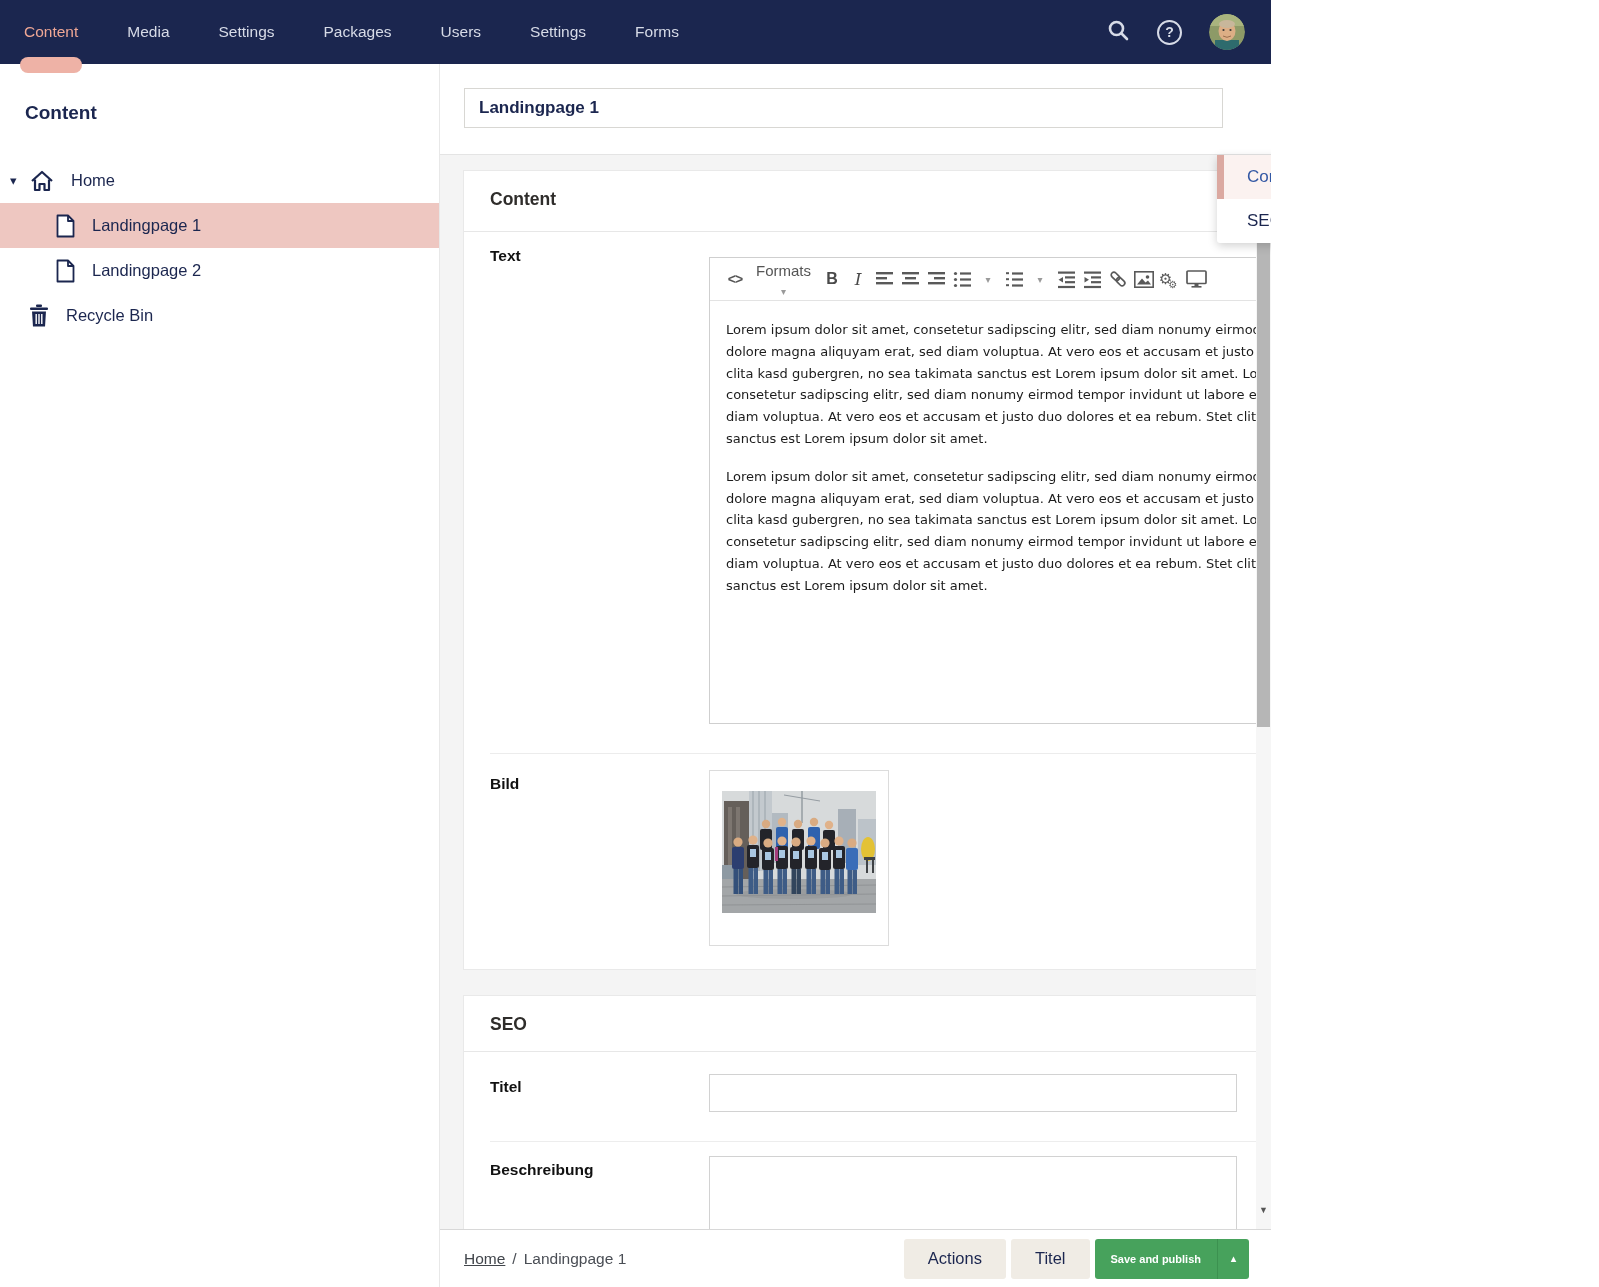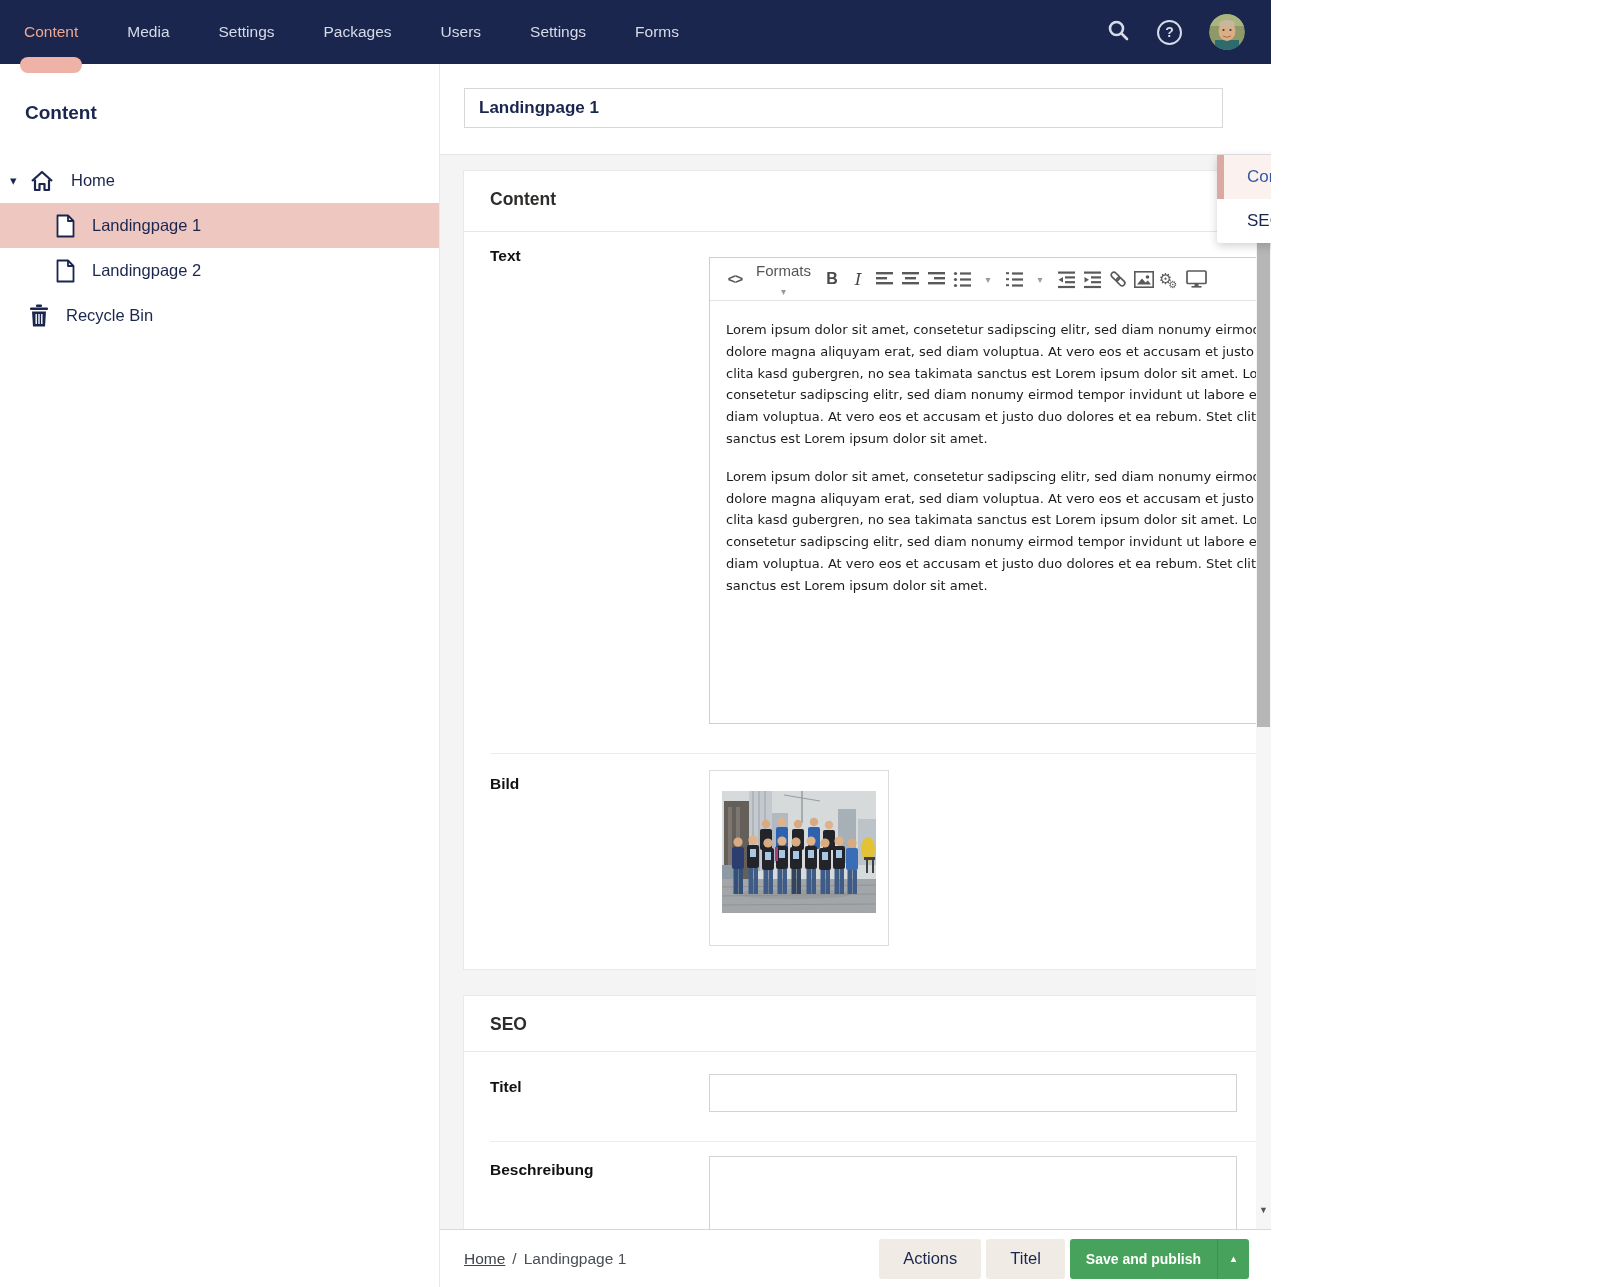--- a/index.html
+++ b/index.html
@@ -81,21 +81,21 @@
   .sb-up { top:3px; } .sb-down { bottom:14px; }
   .sb-thumb { position:absolute; top:22px; left:1px; width:13px; height:550px; background:#b6b6b6; cursor:pointer; }
 
   
   .footer { position:absolute; bottom:0; left:0; right:0; height:58px; background:#fff; border-top:1px solid #d8d8d8; display:flex; align-items:center; z-index:30; }
   .breadcrumb { margin-left:24px; font-size:15.5px; color:#4a4e55; display:flex; gap:7px; align-items:center; }
   .bc-home { color:#41454b; text-decoration:underline; cursor:pointer; }
   .footer-buttons { margin-left:auto; margin-right:22px; display:flex; gap:5px; align-items:center; }
   .btn { height:40px; display:flex; align-items:center; justify-content:center; font-size:16.5px; color:#1b264f; background:#f0ece5; border-radius:3px; padding:0 24px; cursor:pointer; }
   .btn-green { display:flex; align-items:stretch; background:#47a25c; color:#fff; border-radius:3px; overflow:hidden; cursor:pointer; }
-  .btn-green-main { display:flex; align-items:center; padding:0 16px; height:40px; font-size:14px; font-weight:bold; }
+  .btn-green-main { display:flex; align-items:center; padding:0 16px; height:40px; font-size:11px; font-weight:bold; }
   .btn-green-caret { width:32px; display:flex; align-items:center; justify-content:center; border-left:1px solid #3c9150; font-size:11px; }
 
   
   .dropdown { position:absolute; left:1217px; top:155px; width:200px; background:#fff; box-shadow:0 3px 10px rgba(0,0,0,0.18); border-radius:0 0 3px 3px; z-index:60; }
   .dd-item { height:44px; display:flex; align-items:center; padding-left:30px; font-size:17px; color:#1b264f; cursor:pointer; }
   .dd-item.active { background:#fbf2f0; border-left:7px solid #dba9a1; padding-left:23px; color:#3358a4; }
 </style>
 </head>
 <body>
 

